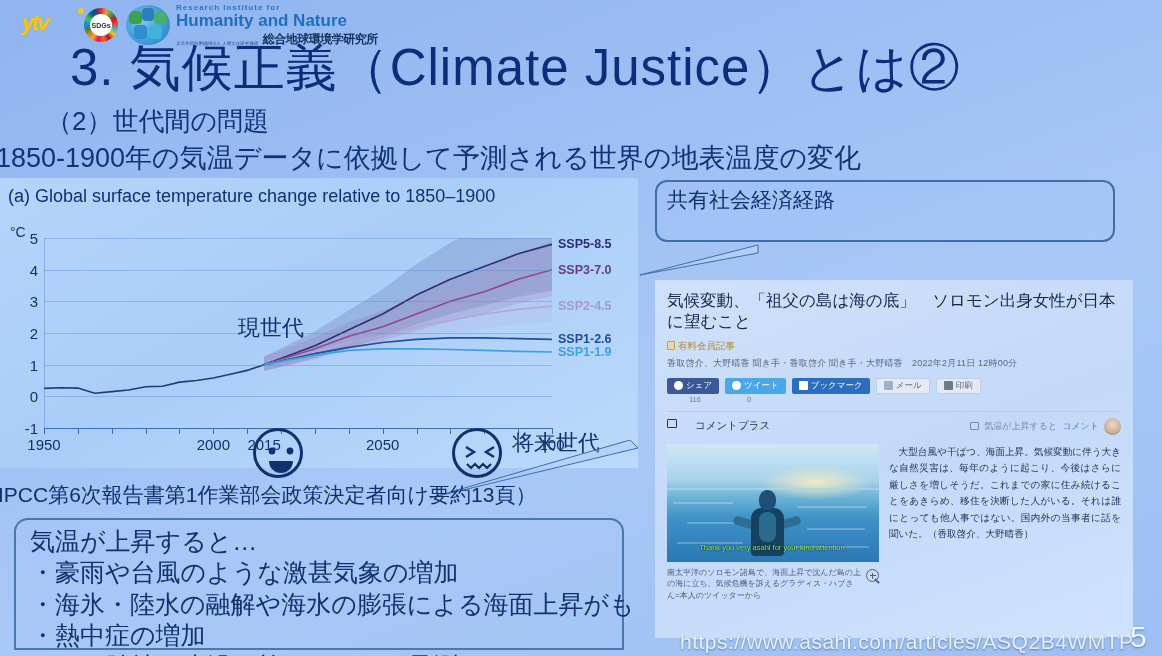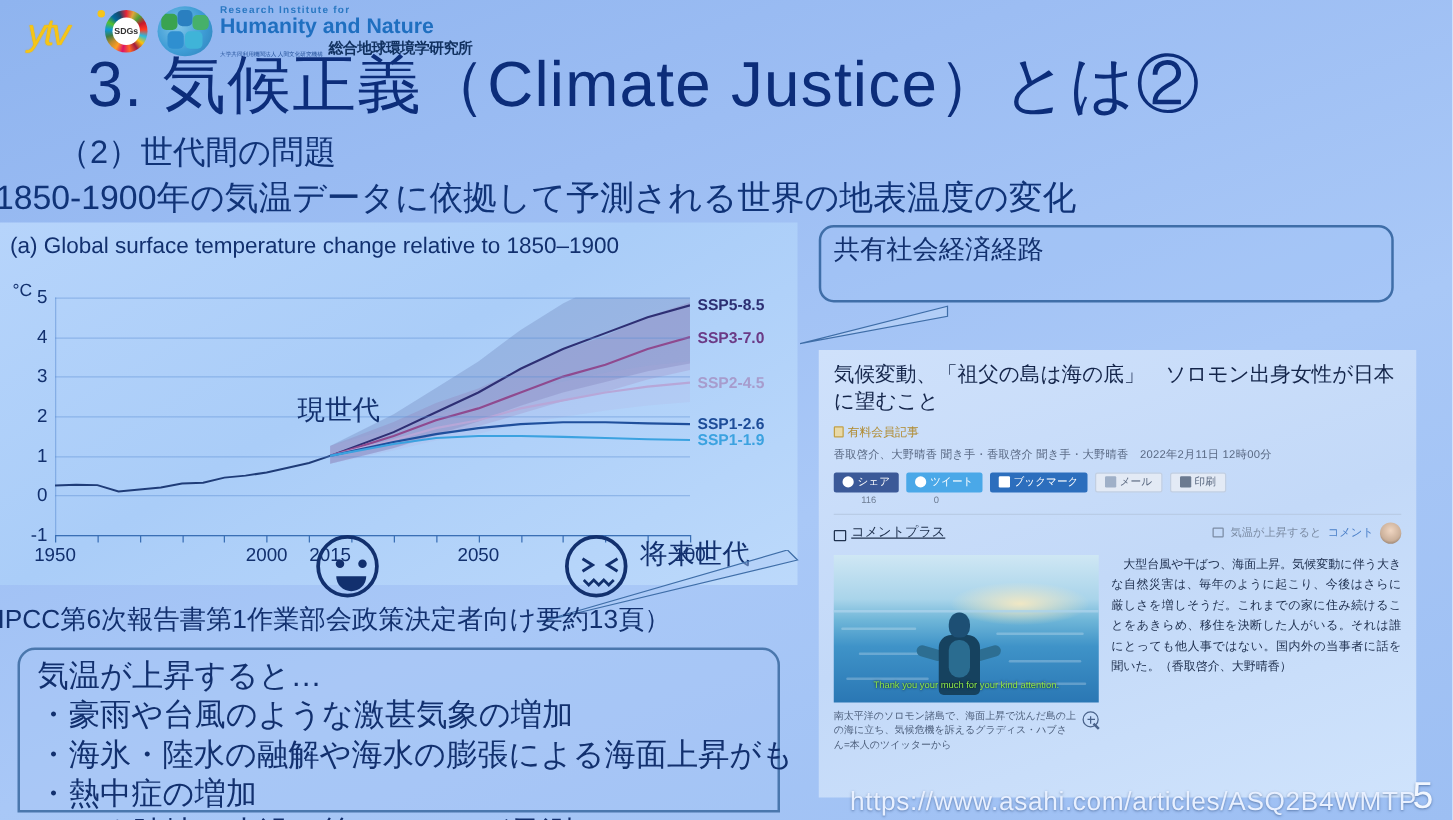--- a/index.html
+++ b/index.html
@@ -8,21 +8,21 @@
     font-family: "Liberation Sans", "DejaVu Sans", sans-serif;
     background: linear-gradient(160deg, #8fb4ef 0%, #9cbdf3 28%, #a9c8f7 60%, #9dbff3 100%);
     position: relative;
     color: #12306e;
   }
 
   
   #logo-bar { position: absolute; left: 0; top: 0; width: 1162px; height: 52px; }
   #ytv-logo {
     position: absolute; left: 22px; top: 10px;
-    font-size: 30px; font-weight: normal; font-style: italic;
+    font-size: 22px; font-weight: bold; font-style: italic;
     color: #f5c518; letter-spacing: -2px;
     text-shadow: 0 0 1px #e0a800;
   }
   #ytv-dot { position: absolute; left: 78px; top: 8px; width: 6px; height: 6px; border-radius: 50%; background: #f5c518; }
   #sdg-wheel {
     position: absolute; left: 84px; top: 8px; width: 34px; height: 34px; border-radius: 50%;
     background: conic-gradient(#e5243b,#dda63a,#4c9f38,#c5192d,#ff3a21,#26bde2,#fcc30b,#a21942,#fd6925,#dd1367,#fd9d24,#bf8b2e,#3f7e44,#0a97d9,#56c02b,#00689d,#19486a,#e5243b);
     display: flex; align-items: center; justify-content: center;
   }
   #sdg-inner {
@@ -111,21 +111,21 @@
   #share-row { margin-top: 8px; display: flex; gap: 6px; align-items: center; }
   .sbtn { height: 16px; border-radius: 2px; display: flex; align-items: center; gap: 3px; padding: 0 7px; font-size: 8.5px; color: #fff; white-space: nowrap; }
   .sbtn.fb { background: #3b5998; }
   .sbtn.tw { background: #4aa8e8; }
   .sbtn.hb { background: #2c6ebd; justify-content: center; }
   .sbtn.plain { background: #e3eaf5; color: #58667e; border: 1px solid #c2cfe2; }
   .sico { width: 9px; height: 9px; border-radius: 50%; background: #fff; display: inline-block; }
   .sico.sq { border-radius: 1px; }
   #share-sub { display: flex; gap: 46px; margin-left: 22px; margin-top: 1px; font-size: 7.5px; color: #6d7c93; }
   #comment-row { margin-top: 7px; display: flex; align-items: center; justify-content: space-between; border-top: 1px solid #b9cce6; padding-top: 6px; }
-  #comment-left { display: flex; align-items: flex-end; gap: 4px; font-size: 10.5px; color: #20324f; text-decoration: underline; }
+  #comment-left { display: flex; align-items: flex-start; gap: 18px; font-size: 10.5px; color: #20324f; }
   #comment-sq { width: 10px; height: 9px; border: 1.4px solid #20324f; border-radius: 1px; }
   #comment-right { display: flex; align-items: center; gap: 5px; font-size: 9px; color: #7b8ba3; }
   #comment-link { color: #4a7fc8; }
   #avatar { width: 17px; height: 17px; border-radius: 50%; background: radial-gradient(circle at 50% 38%, #f0d6c2 0%, #cbb09a 60%, #6d5a4c 100%); }
 
   #article-body { margin-top: 9px; display: flex; gap: 10px; }
   #photo-wrap { width: 212px; flex: 0 0 212px; }
   #photo {
     width: 212px; height: 118px; position: relative; overflow: hidden;
     background: linear-gradient(180deg,#cfe7f4 0%,#a9d4ea 30%,#6fb6d8 44%,#3f93c8 62%,#2a77b4 100%);
@@ -335,21 +335,21 @@
         <div class="wave" style="left:130px;top:62px;width:70px"></div>
         <div class="wave" style="left:20px;top:78px;width:48px"></div>
         <div class="wave" style="left:140px;top:84px;width:58px"></div>
         <div class="wave" style="left:10px;top:98px;width:66px"></div>
         <div class="wave" style="left:128px;top:102px;width:74px"></div>
         <div id="arm-l"></div>
         <div id="arm-r"></div>
         <div id="person-body"></div>
         <div id="person-torso-light"></div>
         <div id="person-head"></div>
-        <div id="subtitle-band">Thank you your much for your kind attention.</div>
+        <div id="subtitle-band">Thank you very asahi for your kind attention.</div>
       </div>
       <div id="photo-caption">
         <span>南太平洋のソロモン諸島で、海面上昇で沈んだ島の上の海に立ち、気候危機を訴えるグラディス・ハブさん=本人のツイッターから</span>
         <span id="zoom-icon">
           <span id="zoom-plus"></span>
           <span id="zoom-handle"></span>
         </span>
       </div>
     </div>
     <div id="article-text">　大型台風や干ばつ、海面上昇。気候変動に伴う大きな自然災害は、毎年のように起こり、今後はさらに厳しさを増しそうだ。これまでの家に住み続けることをあきらめ、移住を決断した人がいる。それは誰にとっても他人事ではない。国内外の当事者に話を聞いた。（香取啓介、大野晴香）</div>

